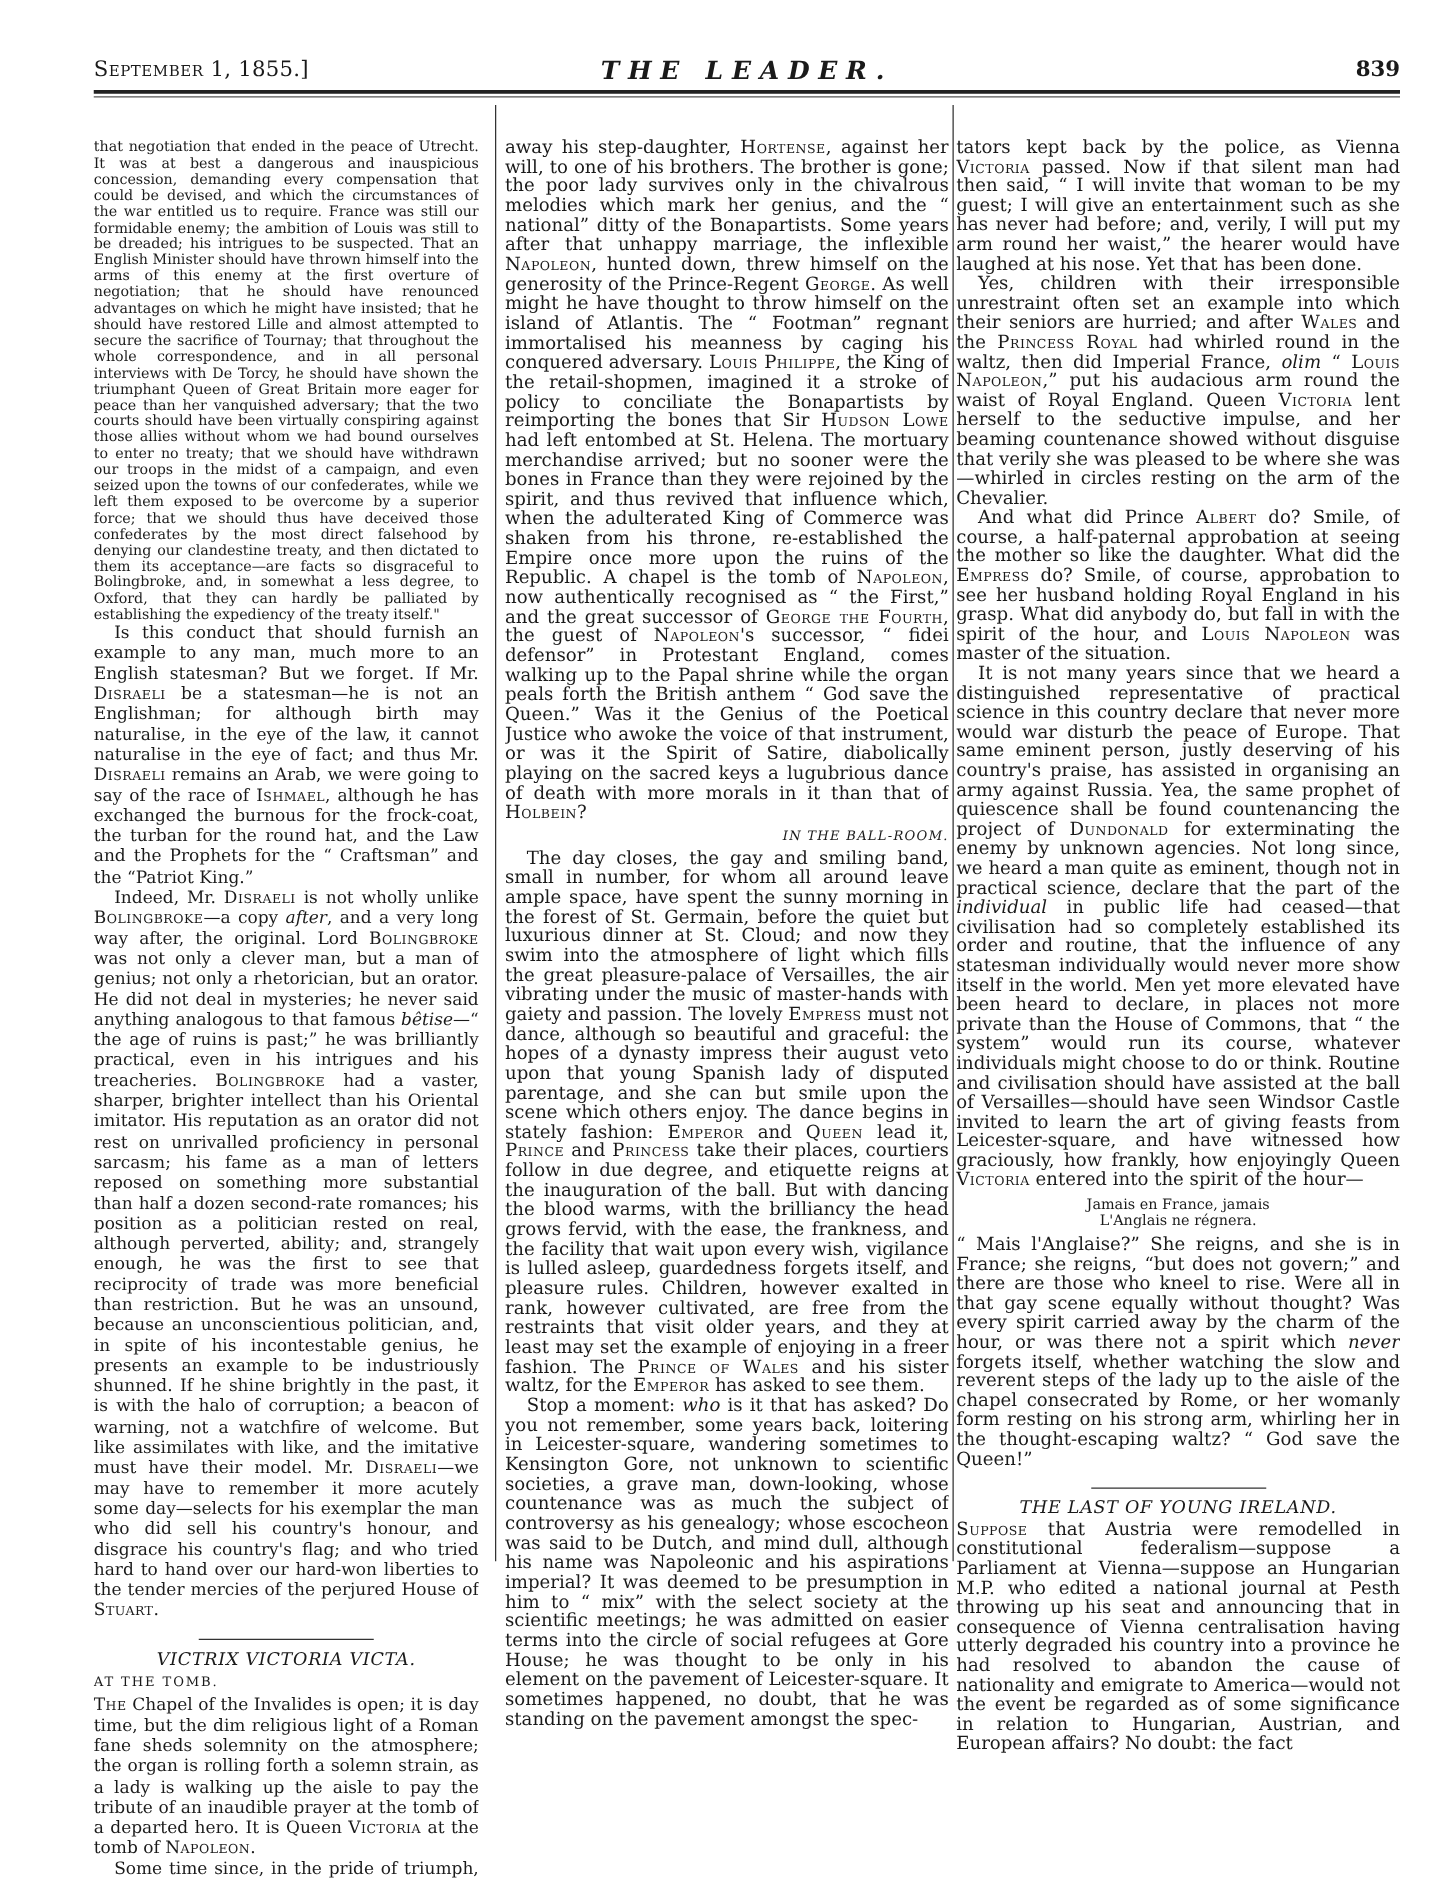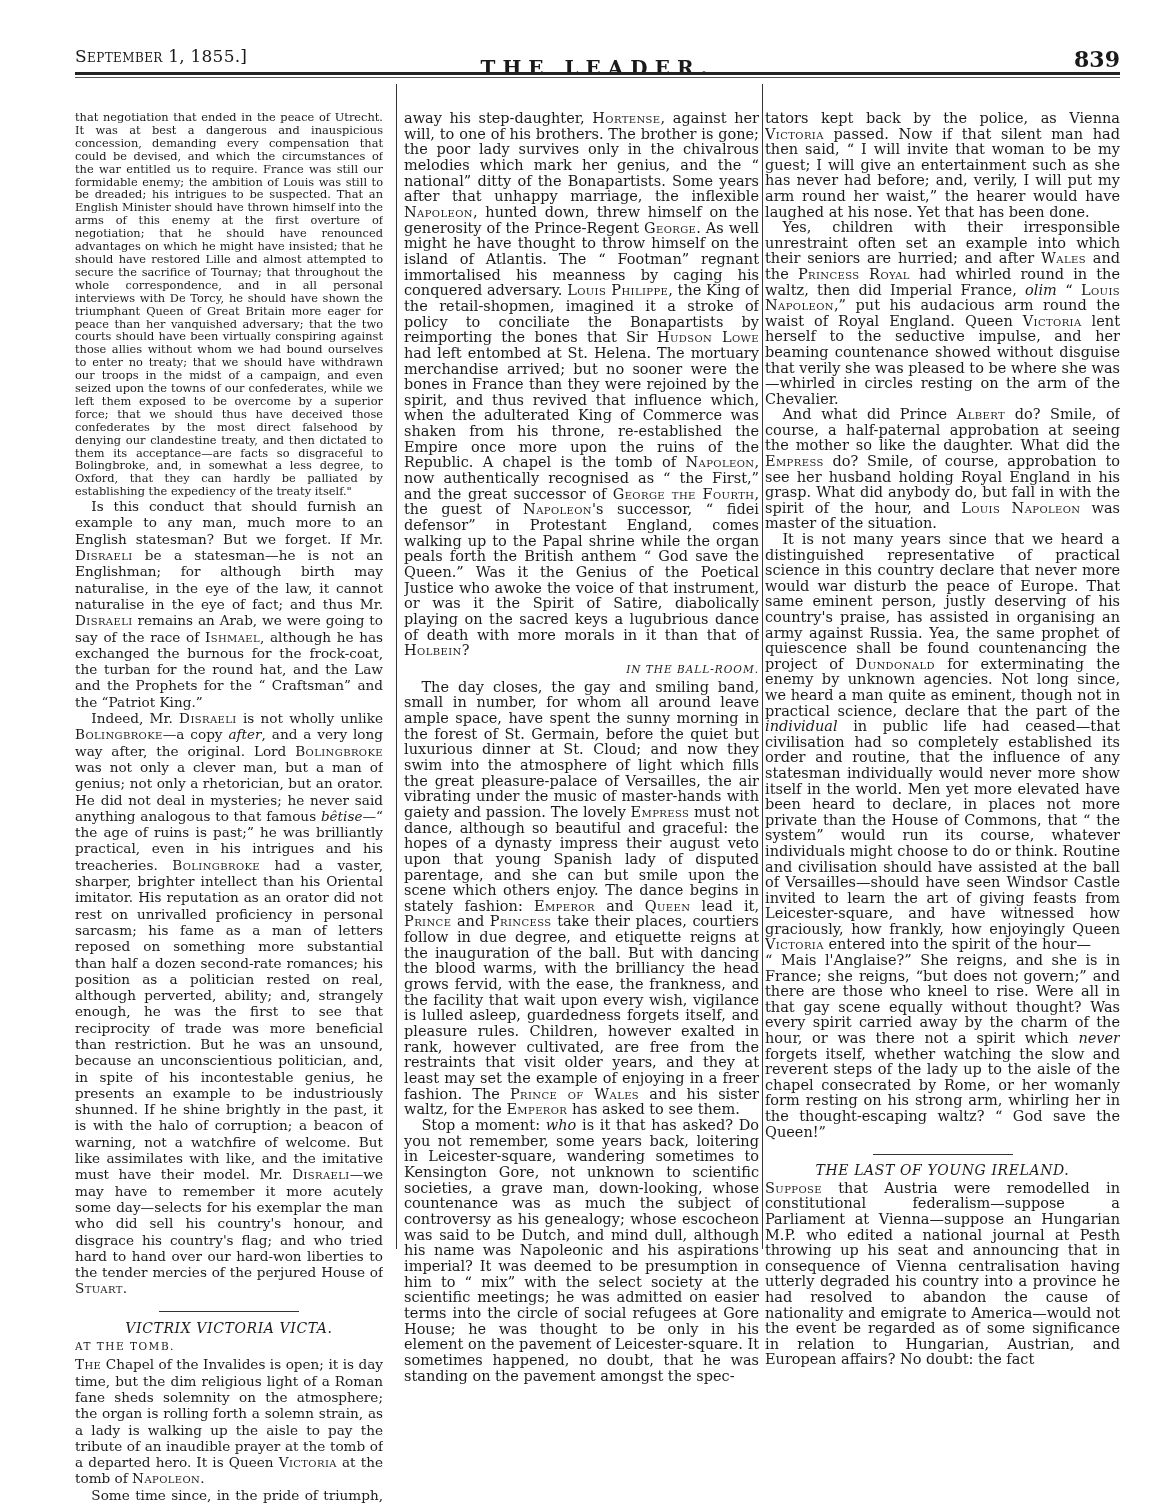--- a/index.html
+++ b/index.html
@@ -6,22 +6,22 @@
   body {
     width: 1151px; height: 1505px; position: relative; overflow: hidden;
     font-family: "DejaVu Serif", "Liberation Serif", serif;
     color: #1a1a1a;
   }
   .masthead {
     position: absolute; left: 75px; top: 44px; width: 1045px; height: 26px;
   }
   .masthead .date { position: absolute; left: 0; top: 2px; font-size: 17px; letter-spacing: 0.2px; }
   .masthead .date .sc { font-variant: small-caps; margin-top: 38px; }
-  .masthead .title { position: absolute; left: 0; right: 0; top: 12px; text-align: center; font-size: 20px; letter-spacing: 7px; font-weight: bold; }
-  .masthead .pageno { position: absolute; right: 0; top: 2px; font-size: 22px; font-weight: bold; margin-left: 23px; }
+  .masthead .title { position: absolute; left: 0; right: 0; top: 0; text-align: center; font-size: 20px; letter-spacing: 7px; font-weight: bold; font-style: italic; }
+  .masthead .pageno { position: absolute; right: 0; top: 2px; font-size: 17px; font-weight: bold; margin-left: 23px; }
   .rule-thick { position: absolute; left: 75px; top: 72px; width: 1045px; height: 3px; background: #222; }
   .rule-thin { position: absolute; left: 75px; top: 77px; width: 1045px; height: 1px; background: #555; }
 
   .col {
     position: absolute; top: 84px;
     text-align: justify; hyphens: manual;
     overflow: hidden;
     margin-top: 27px;
   }
   .col p { margin: 0; text-indent: 1.2em; }
@@ -74,17 +74,21 @@
   <div class="subhead">In the Ball-Room.</div>
   <p><span>The day closes, the gay and smiling band, small in number, for whom all around leave ample space, have spent the sunny morning in the forest of St. Germain, before the quiet but luxurious dinner at St. Cloud; and now they swim into the atmosphere of light which fills the great pleasure-palace of Versailles, the air vibrating under the music of master-hands with gaiety and passion. The lovely </span><span class="sc">Empress</span><span> must not dance, although so beautiful and graceful: the hopes of a dynasty impress their august veto upon that young Spanish lady of disputed parentage, and she can but smile upon the scene which others enjoy. The dance begins in stately fashion: </span><span class="sc">Emperor</span><span> and </span><span class="sc">Queen</span><span> lead it, </span><span class="sc">Prince</span><span> and </span><span class="sc">Princess</span><span> take their places, courtiers follow in due degree, and etiquette reigns at the inauguration of the ball. But with dancing the blood warms, with the brilliancy the head grows fervid, with the ease, the frankness, and the facility that wait upon every wish, vigilance is lulled asleep, guardedness forgets itself, and pleasure rules. Children, however exalted in rank, however cultivated, are free from the restraints that visit older years, and they at least may set the example of enjoying in a freer fashion. The </span><span class="sc">Prince of Wales</span><span> and his sister waltz, for the </span><span class="sc">Emperor</span><span> has asked to see them.</span></p>
   <p><span>Stop a moment: </span><em>who</em><span> is it that has asked? Do you not remember, some years back, loitering in Leicester-square, wandering sometimes to Kensington Gore, not unknown to scientific societies, a grave man, down-looking, whose countenance was as much the subject of controversy as his genealogy; whose escocheon was said to be Dutch, and mind dull, although his name was Napoleonic and his aspirations imperial? It was deemed to be presumption in him to “ mix” with the select society at the scientific meetings; he was admitted on easier terms into the circle of social refugees at Gore House; he was thought to be only in his element on the pavement of Leicester-square. It sometimes happened, no doubt, that he was standing on the pavement amongst the spec-</span></p>
 </div>
 
 <div class="col col3">
   <p class="noindent"><span>tators kept back by the police, as Vienna </span><span class="sc">Victoria</span><span> passed. Now if that silent man had then said, “ I will invite that woman to be my guest; I will give an entertainment such as she has never had before; and, verily, I will put my arm round her waist,” the hearer would have laughed at his nose. Yet that has been done.</span></p>
   <p><span>Yes, children with their irresponsible unrestraint often set an example into which their seniors are hurried; and after </span><span class="sc">Wales</span><span> and the </span><span class="sc">Princess Royal</span><span> had whirled round in the waltz, then did Imperial France, </span><em>olim</em><span> “ </span><span class="sc">Louis Napoleon</span><span>,” put his audacious arm round the waist of Royal England. Queen </span><span class="sc">Victoria</span><span> lent herself to the seductive impulse, and her beaming countenance showed without disguise that verily she was pleased to be where she was—whirled in circles resting on the arm of the Chevalier.</span></p>
   <p><span>And what did Prince </span><span class="sc">Albert</span><span> do? Smile, of course, a half-paternal approbation at seeing the mother so like the daughter. What did the </span><span class="sc">Empress</span><span> do? Smile, of course, approbation to see her husband holding Royal England in his grasp. What did anybody do, but fall in with the spirit of the hour, and </span><span class="sc">Louis Napoleon</span><span> was master of the situation.</span></p>
   <p><span>It is not many years since that we heard a distinguished representative of practical science in this country declare that never more would war disturb the peace of Europe. That same eminent person, justly deserving of his country's praise, has assisted in organising an army against Russia. Yea, the same prophet of quiescence shall be found countenancing the project of </span><span class="sc">Dundonald</span><span> for exterminating the enemy by unknown agencies. Not long since, we heard a man quite as eminent, though not in practical science, declare that the part of the </span><em>individual</em><span> in public life had ceased—that civilisation had so completely established its order and routine, that the influence of any statesman individually would never more show itself in the world. Men yet more elevated have been heard to declare, in places not more private than the House of Commons, that “ the system” would run its course, whatever individuals might choose to do or think. Routine and civilisation should have assisted at the ball of Versailles—should have seen Windsor Castle invited to learn the art of giving feasts from Leicester-square, and have witnessed how graciously, how frankly, how enjoyingly Queen </span><span class="sc">Victoria</span><span> entered into the spirit of the hour—</span></p>
+  <div class="verse">
+    <div>Jamais en France, jamais</div>
+    <div>L'Anglais ne régnera.</div>
+  </div>
   <p class="noindent"><span>“ Mais l'Anglaise?” She reigns, and she is in France; she reigns, “but does not govern;” and there are those who kneel to rise. Were all in that gay scene equally without thought? Was every spirit carried away by the charm of the hour, or was there not a spirit which </span><em>never</em><span> forgets itself, whether watching the slow and reverent steps of the lady up to the aisle of the chapel consecrated by Rome, or her womanly form resting on his strong arm, whirling her in the thought-escaping waltz? “ God save the Queen!”</span></p>
   <div class="sep"></div>
   <div class="article-title">The Last of Young Ireland.</div>
   <p class="noindent"><span class="sc">Suppose</span><span> that Austria were remodelled in constitutional federalism—suppose a Parliament at Vienna—suppose an Hungarian M.P. who edited a national journal at Pesth throwing up his seat and announcing that in consequence of Vienna centralisation having utterly degraded his country into a province he had resolved to abandon the cause of nationality and emigrate to America—would not the event be regarded as of some significance in relation to Hungarian, Austrian, and European affairs? No doubt: the fact</span></p>
 </div>
 
 </body></html>

